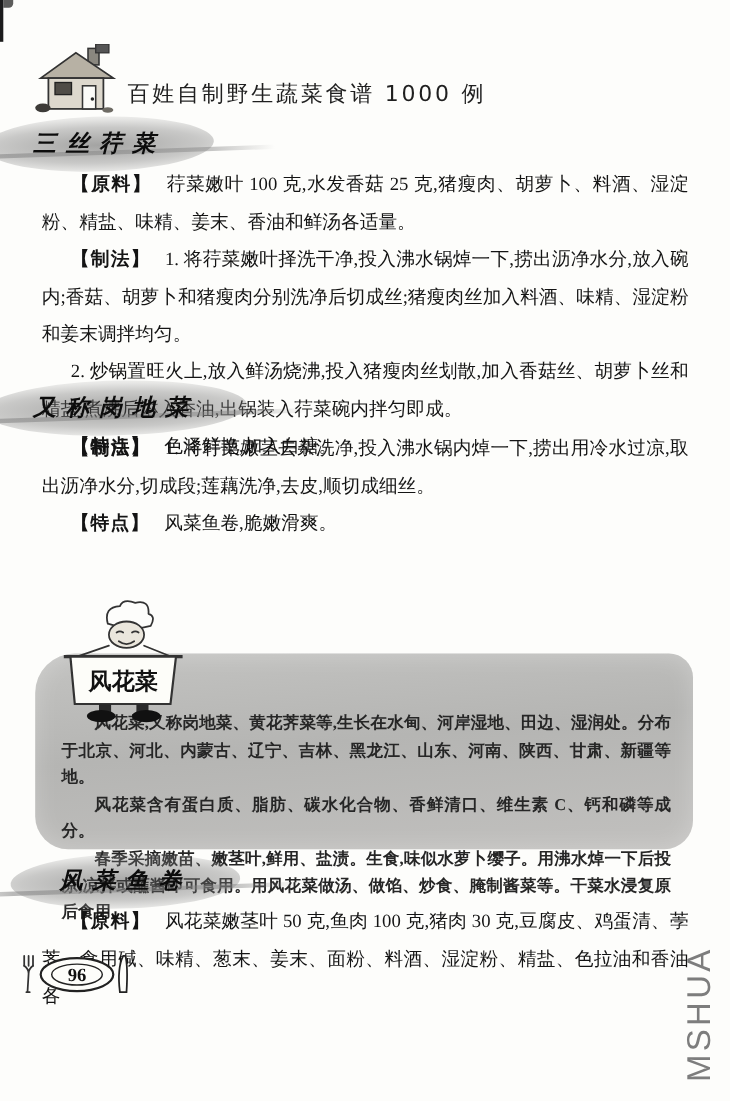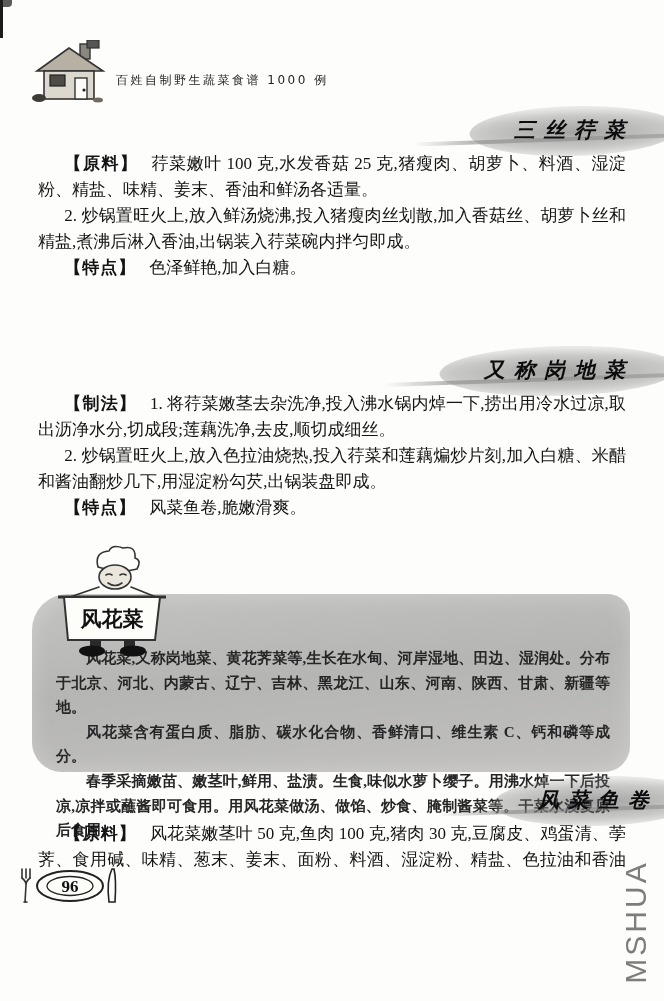--- a/index.html
+++ b/index.html
@@ -12,26 +12,26 @@
   
   .scan-edge { position:absolute; left:0; top:0; width:3px; height:38px; background:#1c1c1c; }
   .scan-speck { position:absolute; left:3px; top:0; width:9px; height:7px; background:#333; border-radius:0 0 4px 0; opacity:.8; }
 
   
   .header { position:absolute; left:0; top:0; width:100%; height:110px; }
   .house { position:absolute; left:30px; top:40px; }
   .book-title {
     position:absolute; left:116px; top:72px;
     font-family:"DejaVu Sans","Liberation Sans",sans-serif;
-    font-size:12px; letter-spacing:2.5px; color:#1f1f1f; font-weight:500;
+    font-size:20px; letter-spacing:2.5px; color:#1f1f1f; font-weight:500;
     white-space:nowrap;
   }
 
   
-  .banner { position:absolute; left:0; width:100%; text-align:right; height:44px; }
+  .banner { position:absolute; left:0; width:100%; text-align:left; height:44px; }
   .banner-inner { display:inline-block; position:relative; padding:8px 30px 10px; }
   .banner-inner::before {
     content:""; position:absolute; inset:-2px -14px;
     background: radial-gradient(ellipse 100% 72% at 50% 52%,
        rgba(75,75,75,.50), rgba(115,115,115,.38) 45%,
        rgba(150,150,150,.22) 66%, rgba(180,180,180,.10) 82%, transparent 95%);
     transform: skewX(-10deg) rotate(-1deg); border-radius:50%;
   }
   .banner-inner::after {
     content:""; position:absolute; left:-70px; right:-70px; top:62%; height:4px;
@@ -42,21 +42,21 @@
   .banner-text {
     position:relative; z-index:1;
     font-family:"DejaVu Sans","Liberation Sans",sans-serif;
     font-weight:bold; font-style:italic;
     font-size:21px; letter-spacing:9px; color:#0c0c0c;
   }
 
   
   .section { position:absolute; left:38px; right:38px; }
   .para {
-    margin:0; font-size:17px; line-height:26px;
+    margin:0; font-size:17px; line-height:34px;
     text-align:justify; text-indent:1.55em; color:#141414;
   }
   .plabel { font-weight:bold; margin-right:13px; letter-spacing:1px; }
 
   
   .chef { position:absolute; left:50px; top:545px; z-index:2; }
   .infobox {
     position:absolute; left:32px; top:594px; width:598px; height:178px;
     box-sizing:border-box; padding:52px 20px 0 24px;
     border-radius:36px 22px 26px 30px;
@@ -103,30 +103,30 @@
       <ellipse cx="68" cy="60" rx="5" ry="2.5" fill="#6e6b64"></ellipse>
     </svg>
     <div class="book-title">百姓自制野生蔬菜食谱 1000 例</div>
   </div>
 
   <div class="banner" style="top:108px;">
     <span class="banner-inner"><span class="banner-text">三丝荇菜</span></span>
   </div>
   <div class="section" style="top:151px;">
     <p class="para"><span class="plabel">【原料】</span><span>荇菜嫩叶 100 克,水发香菇 25 克,猪瘦肉、胡萝卜、料酒、湿淀粉、精盐、味精、姜末、香油和鲜汤各适量。</span></p>
+    <p class="para"><span class="plabel">【制法】</span><span>1. 将荇菜嫩叶择洗干净,投入沸水锅焯一下,捞出沥净水分,放入碗内;香菇、胡萝卜和猪瘦肉分别洗净后切成丝;猪瘦肉丝加入料酒、味精、湿淀粉和姜末调拌均匀。</span></p>
     <p class="para"><span>2. 炒锅置旺火上,放入鲜汤烧沸,投入猪瘦肉丝划散,加入香菇丝、胡萝卜丝和精盐,煮沸后淋入香油,出锅装入荇菜碗内拌匀即成。</span></p>
     <p class="para"><span class="plabel">【特点】</span><span>色泽鲜艳,加入白糖。</span></p>
   </div>
 
   <div class="banner" style="top:348px;">
     <span class="banner-inner"><span class="banner-text">又称岗地菜</span></span>
   </div>
   <div class="section" style="top:391px;">
     <p class="para"><span class="plabel">【制法】</span><span>1. 将荇菜嫩茎去杂洗净,投入沸水锅内焯一下,捞出用冷水过凉,取出沥净水分,切成段;莲藕洗净,去皮,顺切成细丝。</span></p>
-    <p class="para"><span>2. 炒锅置旺火上,放入色拉油烧热,投入荇菜和莲藕煸炒片刻,加入白糖、米醋和酱油翻炒几下,用湿淀粉勾芡,出锅装盘即成。</span></p>
     <p class="para"><span class="plabel">【特点】</span><span>风菜鱼卷,脆嫩滑爽。</span></p>
   </div>
 
   <svg class="chef" width="124" height="114" viewBox="0 0 124 114">
     <path class="ink" d="M48,22 Q44,7 59,6 Q62,-1 73,3 Q86,0 85,13 Q92,15 87,24 Q70,29 48,22 Z" fill="#fcfcf9"></path>
     <ellipse cx="65" cy="32" rx="16" ry="12" fill="#eae6dc" stroke="#333" stroke-width="1.6"></ellipse>
     <path class="ink" d="M56,30 q3,-2 6,0 M70,30 q3,-2 6,0"></path>
     <path class="ink" d="M58,38 q7,5 14,0"></path>
     <path class="ink" d="M49,42 L20,52 M81,42 L106,52"></path>
     <line x1="8" y1="52" x2="116" y2="52" stroke="#333" stroke-width="3"></line>

